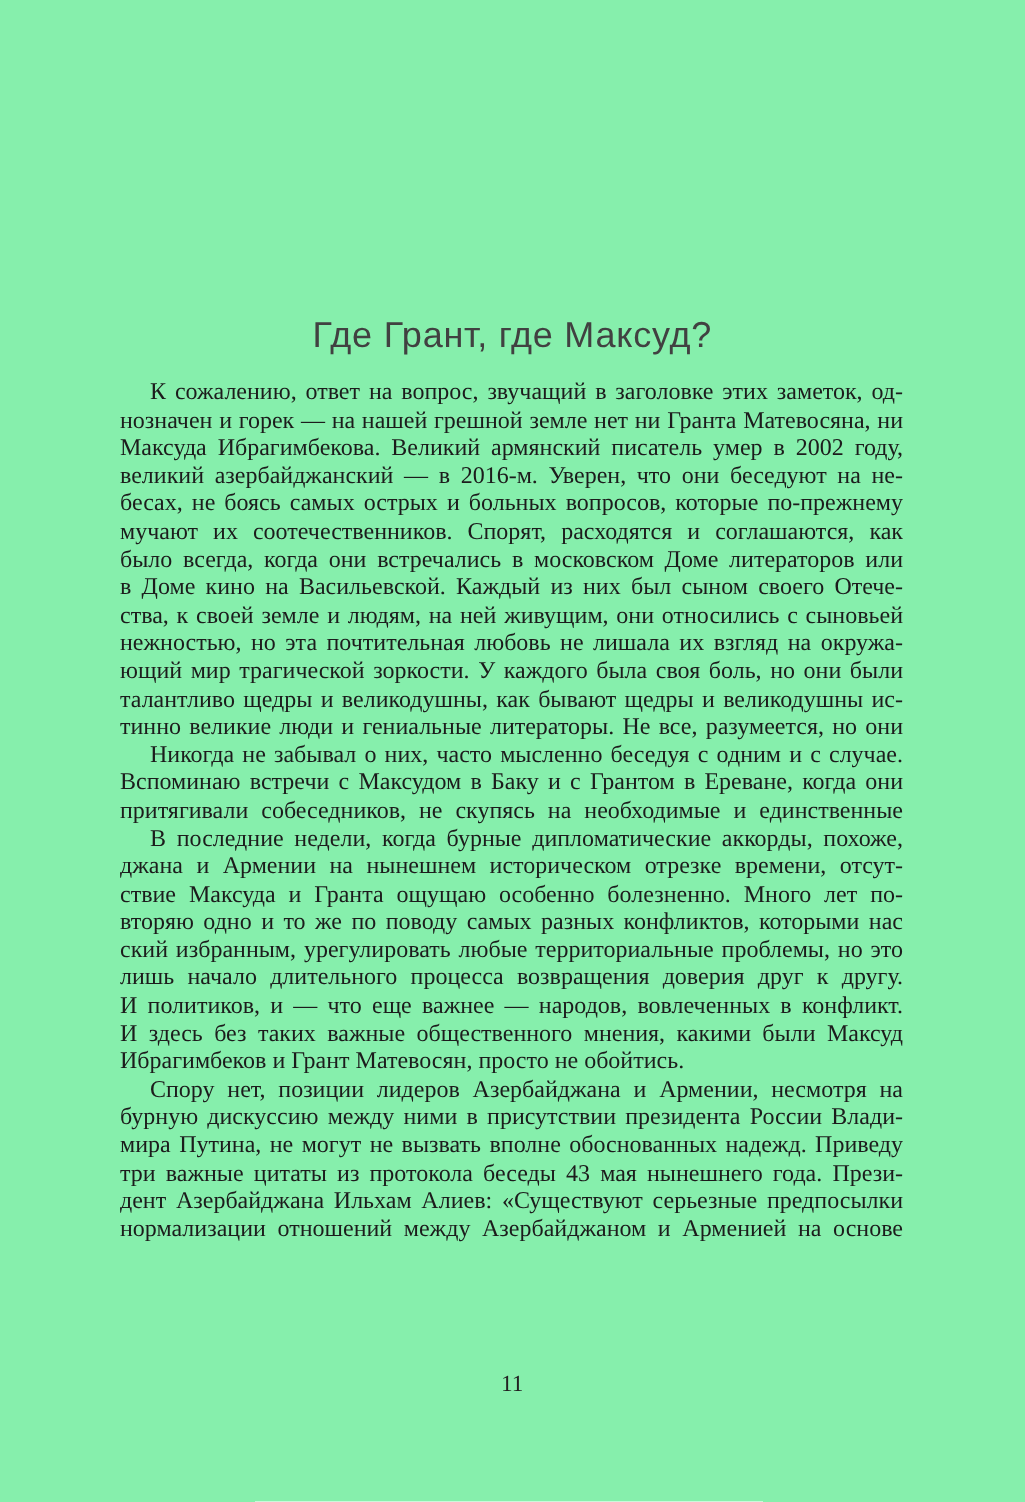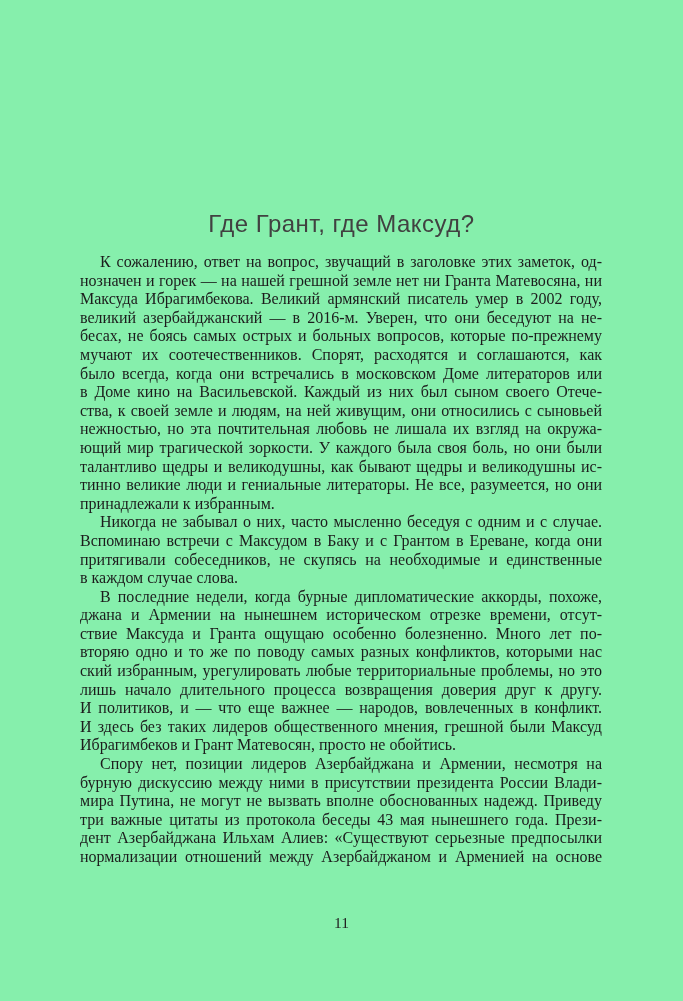--- a/index.html
+++ b/index.html
@@ -76,37 +76,35 @@
         <div class="line">великий азербайджанский — в 2016-м. Уверен, что они беседуют на не-</div>
         <div class="line">бесах, не боясь самых острых и больных вопросов, которые по-прежнему</div>
         <div class="line">мучают их соотечественников. Спорят, расходятся и соглашаются, как</div>
         <div class="line">было всегда, когда они встречались в московском Доме литераторов или</div>
         <div class="line">в Доме кино на Васильевской. Каждый из них был сыном своего Отече-</div>
         <div class="line">ства, к своей земле и людям, на ней живущим, они относились с сыновьей</div>
         <div class="line">нежностью, но эта почтительная любовь не лишала их взгляд на окружа-</div>
         <div class="line">ющий мир трагической зоркости. У каждого была своя боль, но они были</div>
         <div class="line">талантливо щедры и великодушны, как бывают щедры и великодушны ис-</div>
         <div class="line">тинно великие люди и гениальные литераторы. Не все, разумеется, но они</div>
-        <div class="line last-left">принадлежали к избранным.</div>
       </div>
       <div class="para">
         <div class="line first">Никогда не забывал о них, часто мысленно беседуя с одним и с случае.</div>
         <div class="line">Вспоминаю встречи с Максудом в Баку и с Грантом в Ереване, когда они</div>
         <div class="line">притягивали собеседников, не скупясь на необходимые и единственные</div>
-        <div class="line last-left">в каждом случае слова.</div>
       </div>
       <div class="para">
         <div class="line first">В последние недели, когда бурные дипломатические аккорды, похоже,</div>
         <div class="line">джана и Армении на нынешнем историческом отрезке времени, отсут-</div>
         <div class="line">ствие Максуда и Гранта ощущаю особенно болезненно. Много лет по-</div>
         <div class="line">вторяю одно и то же по поводу самых разных конфликтов, которыми нас</div>
         <div class="line">ский избранным, урегулировать любые территориальные проблемы, но это</div>
         <div class="line">лишь начало длительного процесса возвращения доверия друг к другу.</div>
         <div class="line">И политиков, и — что еще важнее — народов, вовлеченных в конфликт.</div>
-        <div class="line">И здесь без таких лидеров общественного мнения, грешной были Максуд</div>
+        <div class="line">И здесь без таких важные общественного мнения, какими были Максуд</div>
         <div class="line last-left">Ибрагимбеков и Грант Матевосян, просто не обойтись.</div>
       </div>
       <div class="para">
         <div class="line first">Спору нет, позиции лидеров Азербайджана и Армении, несмотря на</div>
         <div class="line">бурную дискуссию между ними в присутствии президента России Влади-</div>
         <div class="line">мира Путина, не могут не вызвать вполне обоснованных надежд. Приведу</div>
         <div class="line">три важные цитаты из протокола беседы 43 мая нынешнего года. Прези-</div>
         <div class="line">дент Азербайджана Ильхам Алиев: «Существуют серьезные предпосылки</div>
         <div class="line">нормализации отношений между Азербайджаном и Арменией на основе</div>
       </div>

